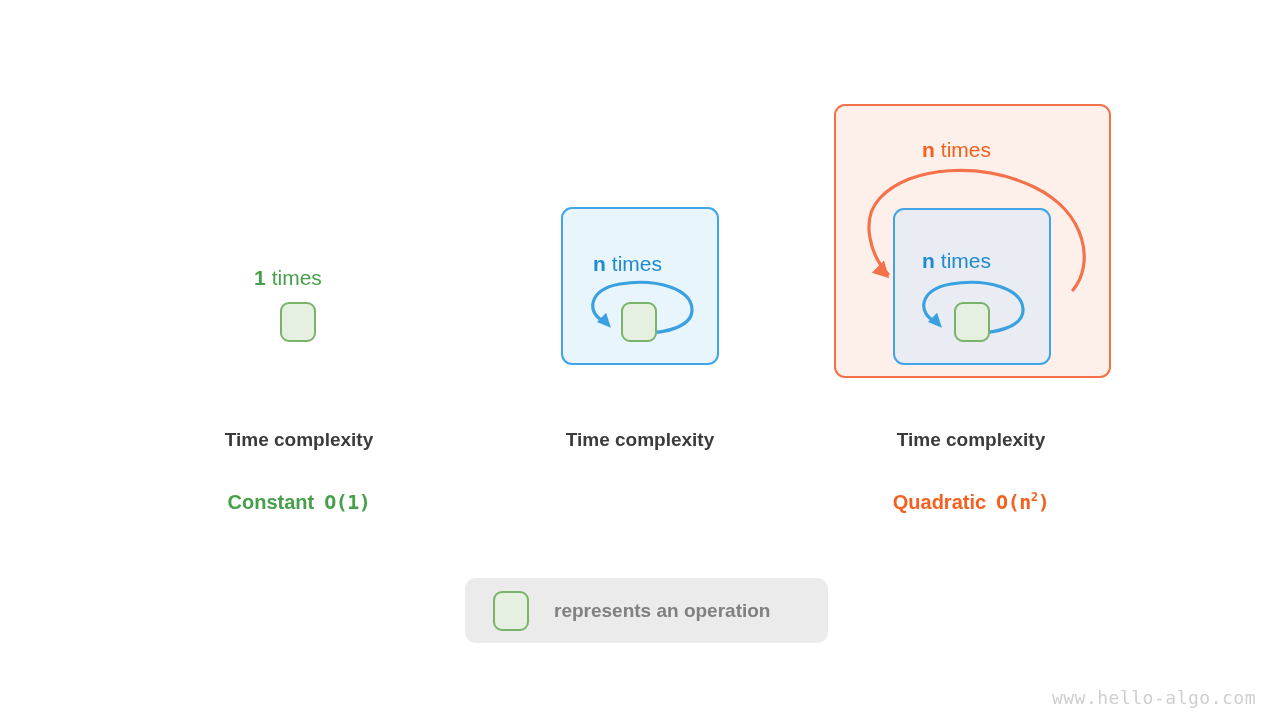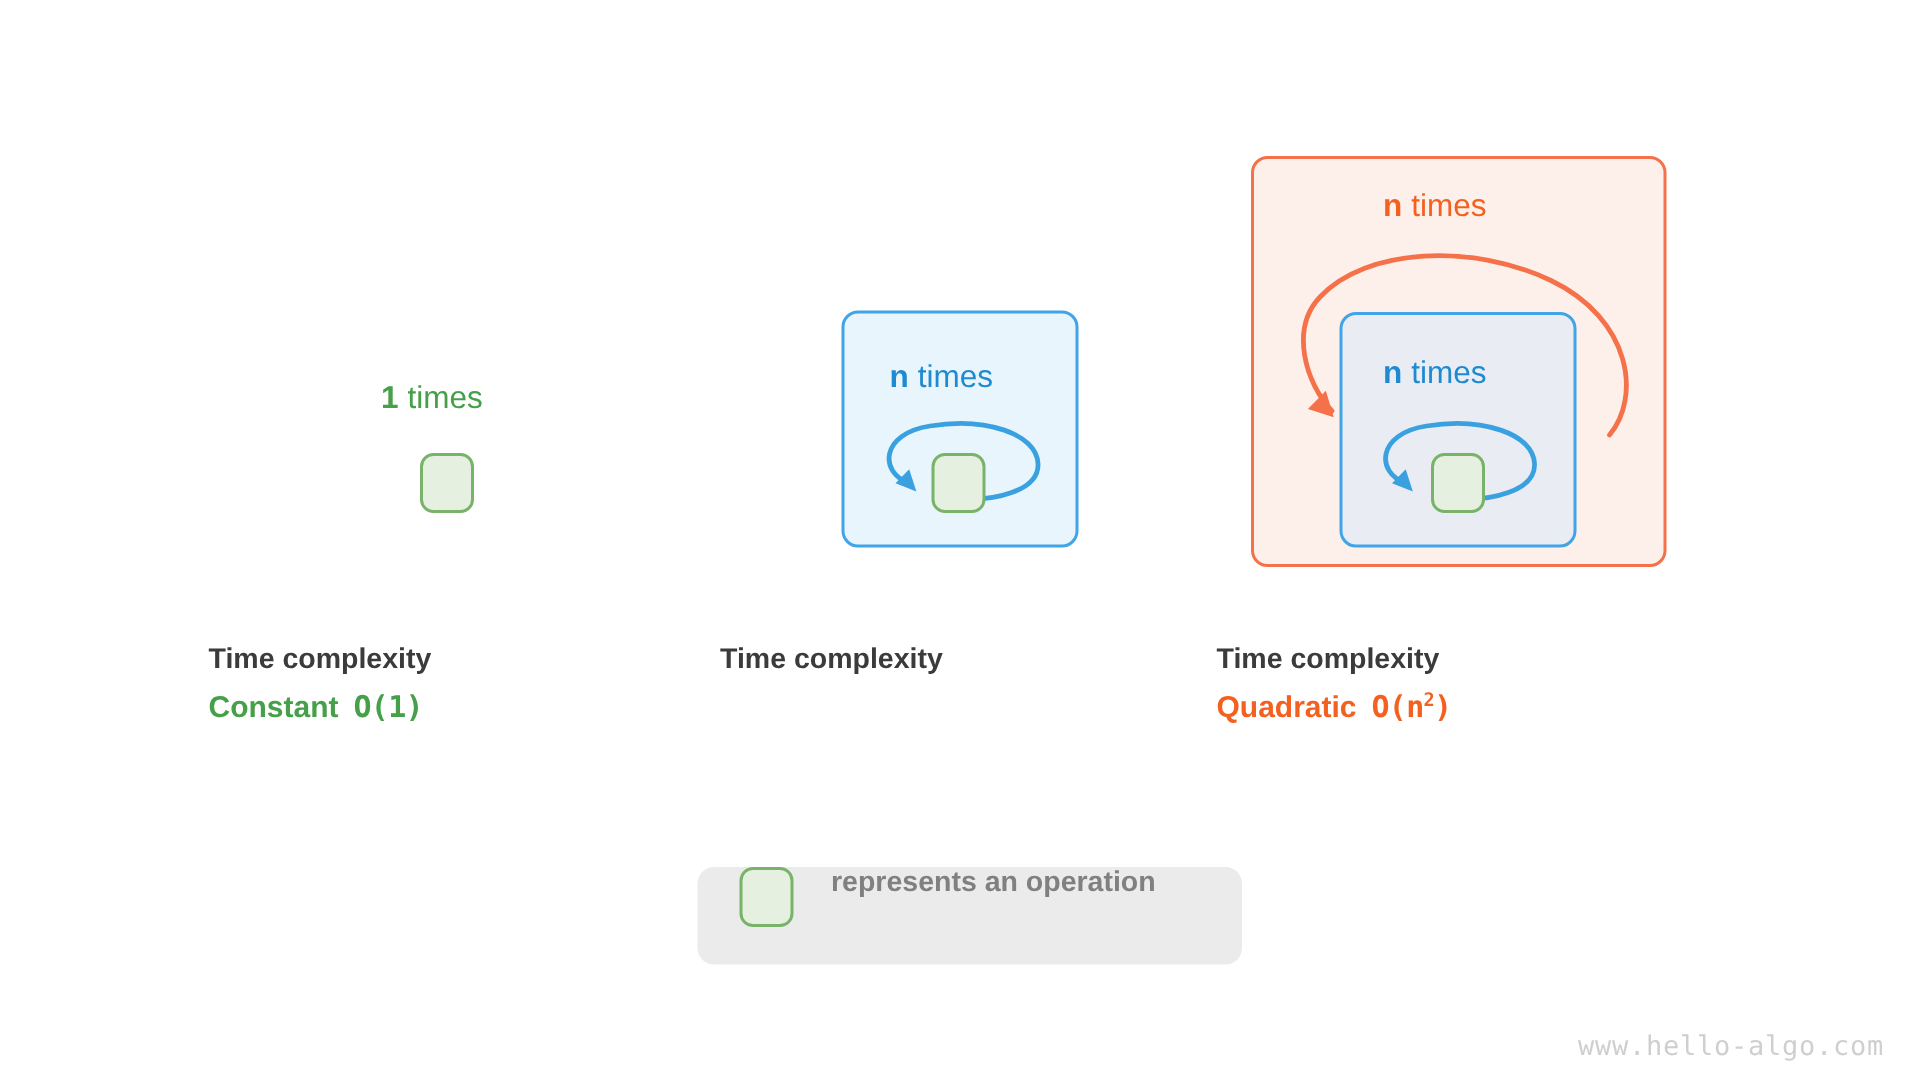--- a/index.html
+++ b/index.html
@@ -37,20 +37,21 @@
     box-sizing: border-box;
     z-index: 4;
   }
 
   .times-label {
     position: absolute;
     font-size: 21px;
     white-space: nowrap;
     line-height: 1;
     z-index: 5;
+    margin-top: 12px;
   }
   .times-label .count {
     font-weight: bold;
   }
   .times-label .word {
     font-weight: normal;
     margin-left: 6px;
   }
 
   .count-green, .green { color: #45a049; }
@@ -79,29 +80,30 @@
   .loop-svg {
     position: absolute;
     overflow: visible;
     z-index: 3;
   }
 
   
   .caption {
     position: absolute;
     width: 320px;
+    text-align: center;
   }
   .caption-title {
     font-size: 19px;
     font-weight: bold;
     color: #3b3b3b;
     line-height: 1;
   }
   .caption-value {
-    margin-top: 12px;
+    margin-top: 43px;
     font-size: 20px;
     font-weight: bold;
     line-height: 1;
     white-space: nowrap;
   }
   .caption-value .bigo {
     font-family: "DejaVu Sans Mono", "Liberation Mono", monospace;
     font-weight: bold;
     margin-left: 10px;
     letter-spacing: -0.5px;
@@ -115,20 +117,21 @@
   
   .legend {
     position: absolute;
     left: 465px;
     top: 578px;
     width: 363px;
     height: 65px;
     background: #ebebeb;
     border-radius: 11px;
     display: flex;
+    align-items: center;
   }
   .legend-square {
     position: relative;
     margin-left: 28px;
     width: 36px;
     height: 40px;
     border-radius: 9px;
     border: 2px solid #78b369;
     background: #e6f0e1;
     box-sizing: border-box;

